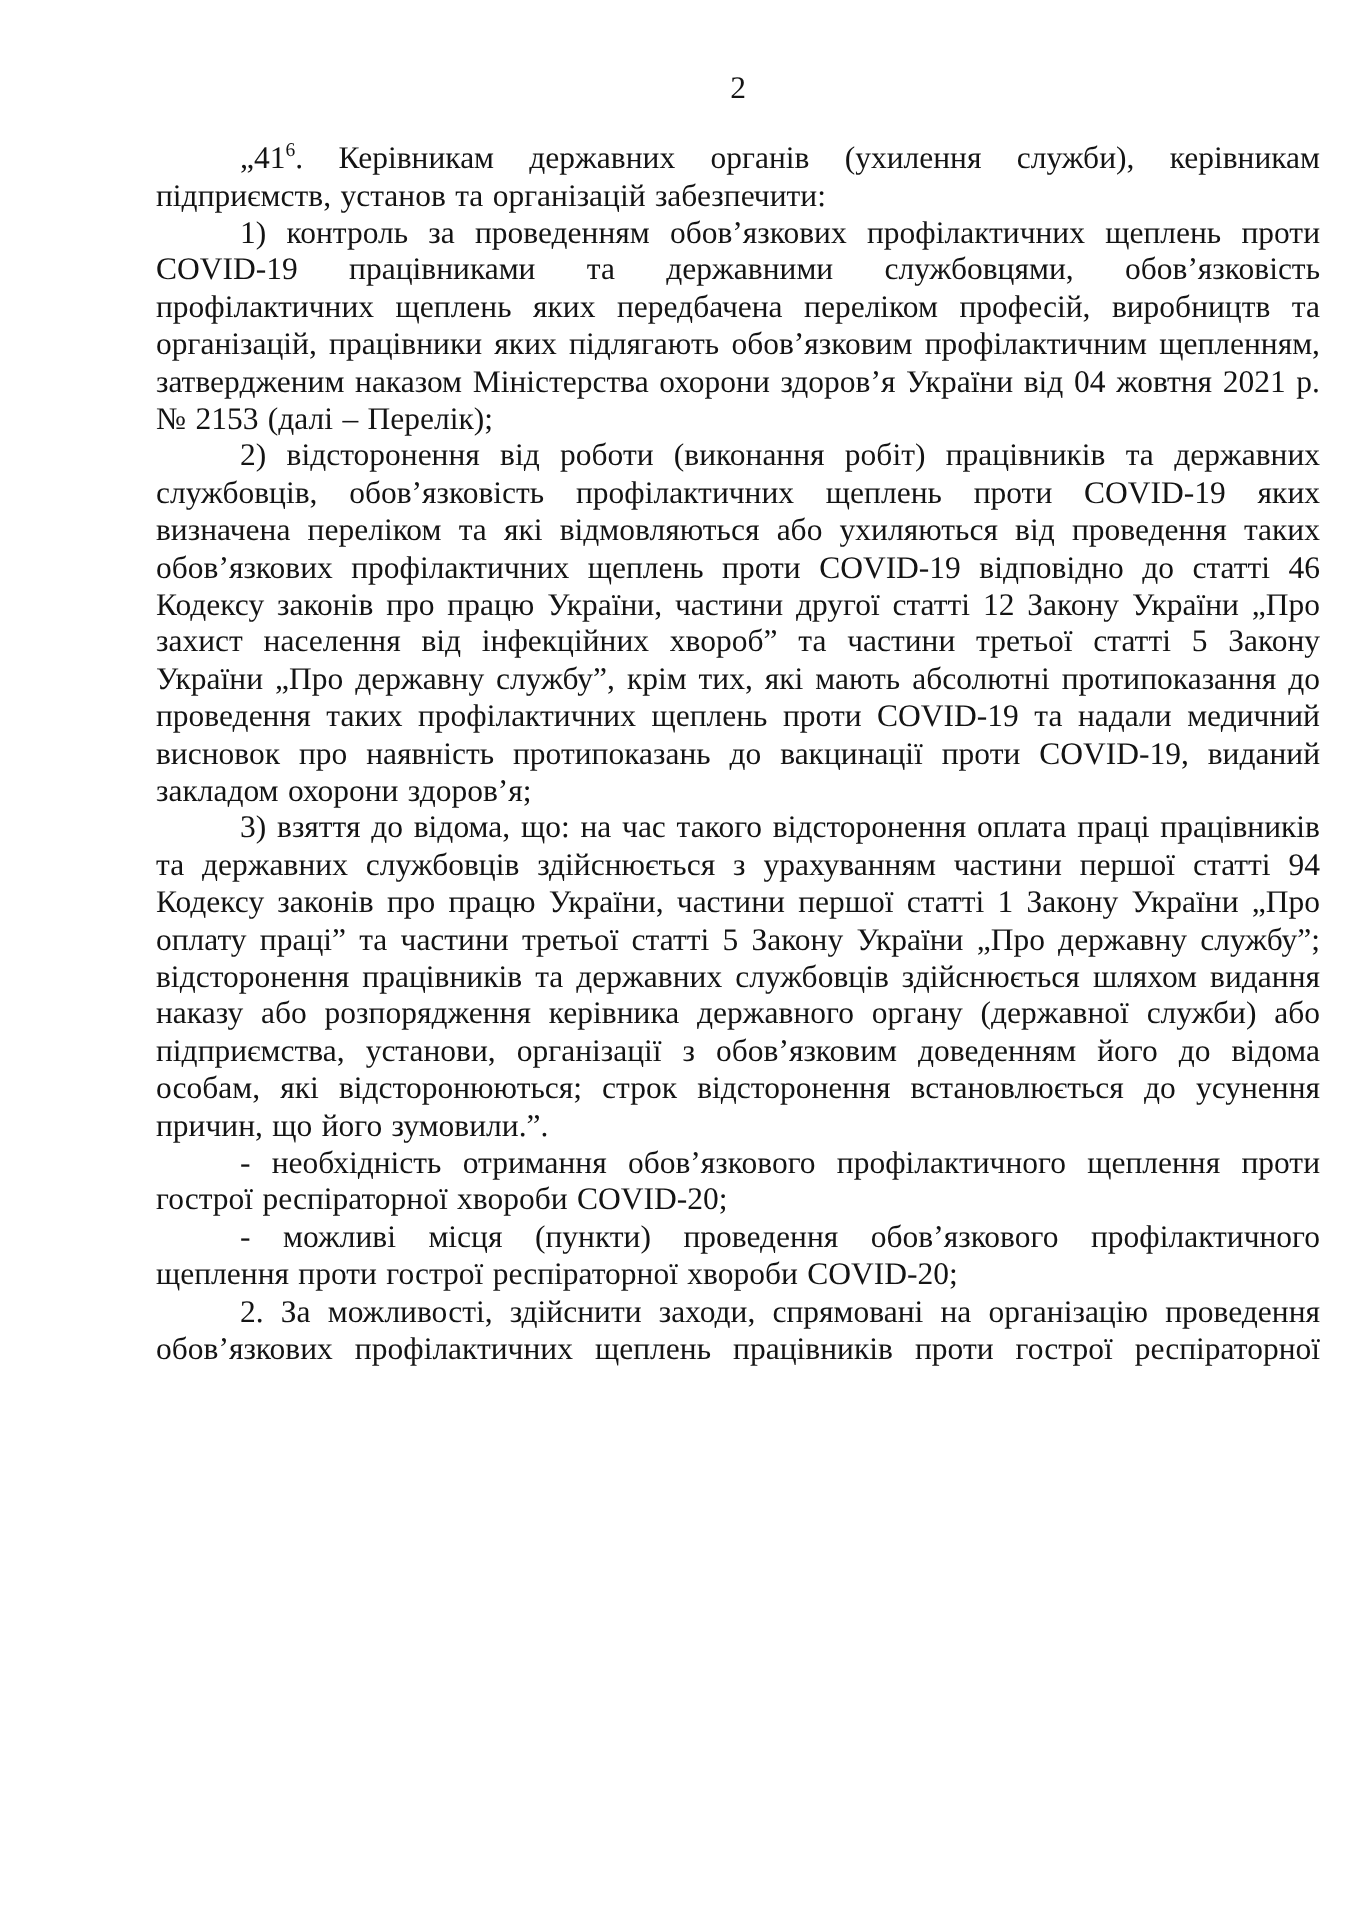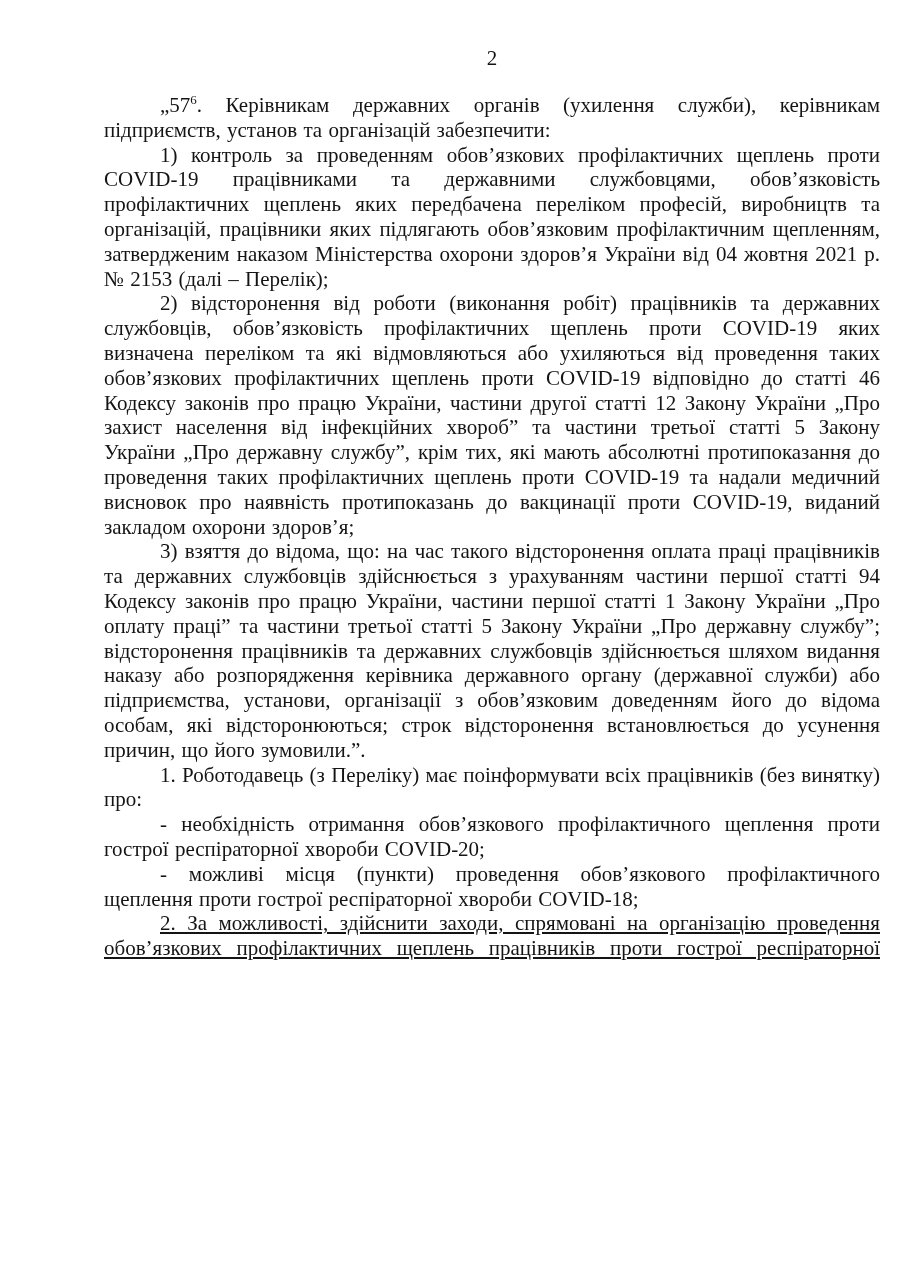--- a/index.html
+++ b/index.html
@@ -33,48 +33,46 @@
   p.doc-par {
     margin: 0;
     font-size: 21px;
     line-height: 24.8px;
     text-align: justify;
     text-indent: 56px;
     word-spacing: 1px;
   }
   p.doc-par.justify-last {
     text-align-last: justify;
-    text-decoration: underline;
   }
   sup.clause-sup {
     font-size: 13px;
     line-height: 0;
     vertical-align: super;
   }
 </style>
 </head>
 <body>
 
 <div class="page">
   <div class="content">
 
     <div class="page-number">2</div>
 
-    <p class="doc-par"><span>„57</span><sup class="clause-sup">6</sup><span>. Керівникам державних органів (ухилення служби), керівникам підприємств, установ та організацій забезпечити:</span></p>
+    <p class="doc-par"><span>„41</span><sup class="clause-sup">6</sup><span>. Керівникам державних органів (ухилення служби), керівникам підприємств, установ та організацій забезпечити:</span></p>
 
     <p class="doc-par">1) контроль за проведенням обов’язкових профілактичних щеплень проти COVID-19 працівниками та державними службовцями, обов’язковість профілактичних щеплень яких передбачена переліком професій, виробництв та організацій, працівники яких підлягають обов’язковим профілактичним щепленням, затвердженим наказом Міністерства охорони здоров’я України від 04 жовтня 2021 р. № 2153 (далі – Перелік);</p>
 
     <p class="doc-par">2) відсторонення від роботи (виконання робіт) працівників та державних службовців, обов’язковість профілактичних щеплень проти COVID-19 яких визначена переліком та які відмовляються або ухиляються від проведення таких обов’язкових профілактичних щеплень проти COVID-19 відповідно до статті 46 Кодексу законів про працю України, частини другої статті 12 Закону України „Про захист населення від інфекційних хвороб” та частини третьої статті 5 Закону України „Про державну службу”, крім тих, які мають абсолютні протипоказання до проведення таких профілактичних щеплень проти COVID-19 та надали медичний висновок про наявність протипоказань до вакцинації проти COVID-19, виданий закладом охорони здоров’я;</p>
 
     <p class="doc-par">3) взяття до відома, що: на час такого відсторонення оплата праці працівників та державних службовців здійснюється з урахуванням частини першої статті 94 Кодексу законів про працю України, частини першої статті 1 Закону України „Про оплату праці” та частини третьої статті 5 Закону України „Про державну службу”; відсторонення працівників та державних службовців здійснюється шляхом видання наказу або розпорядження керівника державного органу (державної служби) або підприємства, установи, організації з обов’язковим доведенням його до відома особам, які відсторонюються; строк відсторонення встановлюється до усунення причин, що його зумовили.”.</p>
 
 
-    <p class="doc-par">1. Роботодавець (з Переліку) має поінформувати всіх працівників (без винятку) про:</p>
 
     <p class="doc-par">- необхідність отримання обов’язкового профілактичного щеплення проти гострої респіраторної хвороби COVID-20;</p>
 
-    <p class="doc-par">- можливі місця (пункти) проведення обов’язкового профілактичного щеплення проти гострої респіраторної хвороби COVID-18;</p>
+    <p class="doc-par">- можливі місця (пункти) проведення обов’язкового профілактичного щеплення проти гострої респіраторної хвороби COVID-20;</p>
 
 
     <p class="doc-par justify-last">2. За можливості, здійснити заходи, спрямовані на організацію проведення обов’язкових профілактичних щеплень працівників проти гострої респіраторної</p>
 
   </div>
 </div>
 
 </body></html>

